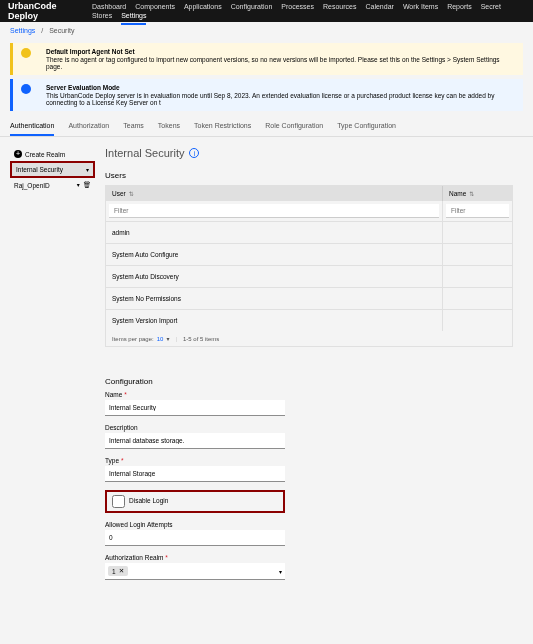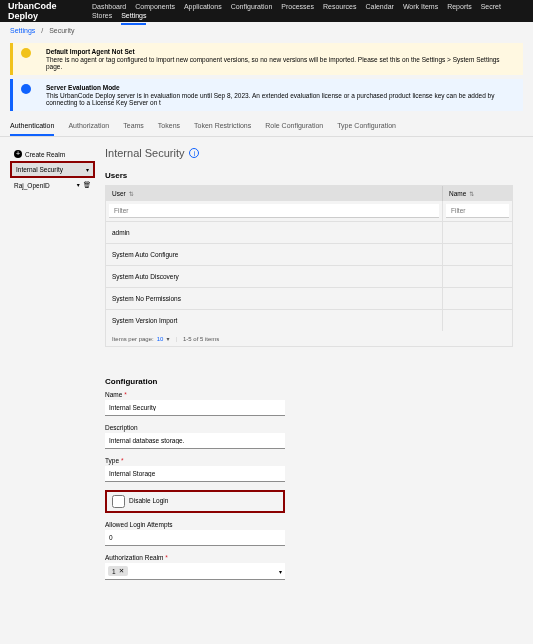--- a/index.html
+++ b/index.html
@@ -24,21 +24,21 @@
 .main { display: flex; padding: 10px; gap: 0; }
 .sidebar { width: 85px; font-size: 6.5px; }
 .create-realm { padding: 3px 4px; display: flex; align-items: center; cursor: pointer; }
 .create-realm .plus { width: 8px; height: 8px; background: #000; color: #fff; border-radius: 50%; text-align: center; line-height: 8px; margin-right: 3px; font-size: 7px; }
 .realm-item { padding: 3px 4px; display: flex; align-items: center; justify-content: space-between; cursor: pointer; }
 .realm-item.selected { border: 2px solid #8B0000; background: #e0e0e0; }
 .realm-item .arrow { font-size: 6px; }
 .content { flex: 1; padding: 0 10px; }
 h2 { font-size: 11px; font-weight: normal; color: #525252; margin-bottom: 12px; display: flex; align-items: center; }
 h2 .info-icon { width: 10px; height: 10px; border: 1px solid #0f62fe; border-radius: 50%; color: #0f62fe; font-size: 7px; text-align: center; line-height: 9px; margin-left: 5px; }
-h3 { font-size: 8px; font-weight: bold; margin-bottom: 5px; }
+h3 { font-size: 8px; font-weight: normal; margin-bottom: 5px; }
 .table { border: 1px solid #e0e0e0; }
 .table .thead { display: flex; background: #e0e0e0; font-size: 6.5px; }
 .table .th { padding: 4px 6px; display: flex; align-items: center; }
 .table .th.user { flex: 1; }
 .table .th.name { width: 70px; border-left: 1px solid #ccc; }
 .sort { margin-left: 3px; font-size: 6px; color: #777; }
 .filter-row { display: flex; }
 .filter-row input { font-size: 6.5px; padding: 3px 5px; border: none; border-bottom: 1px solid #ccc; background: #fff; }
 .filter-row .user-filter { flex: 1; padding: 3px; }
 .filter-row .name-filter { width: 70px; padding: 3px; border-left: 1px solid #e0e0e0; }

